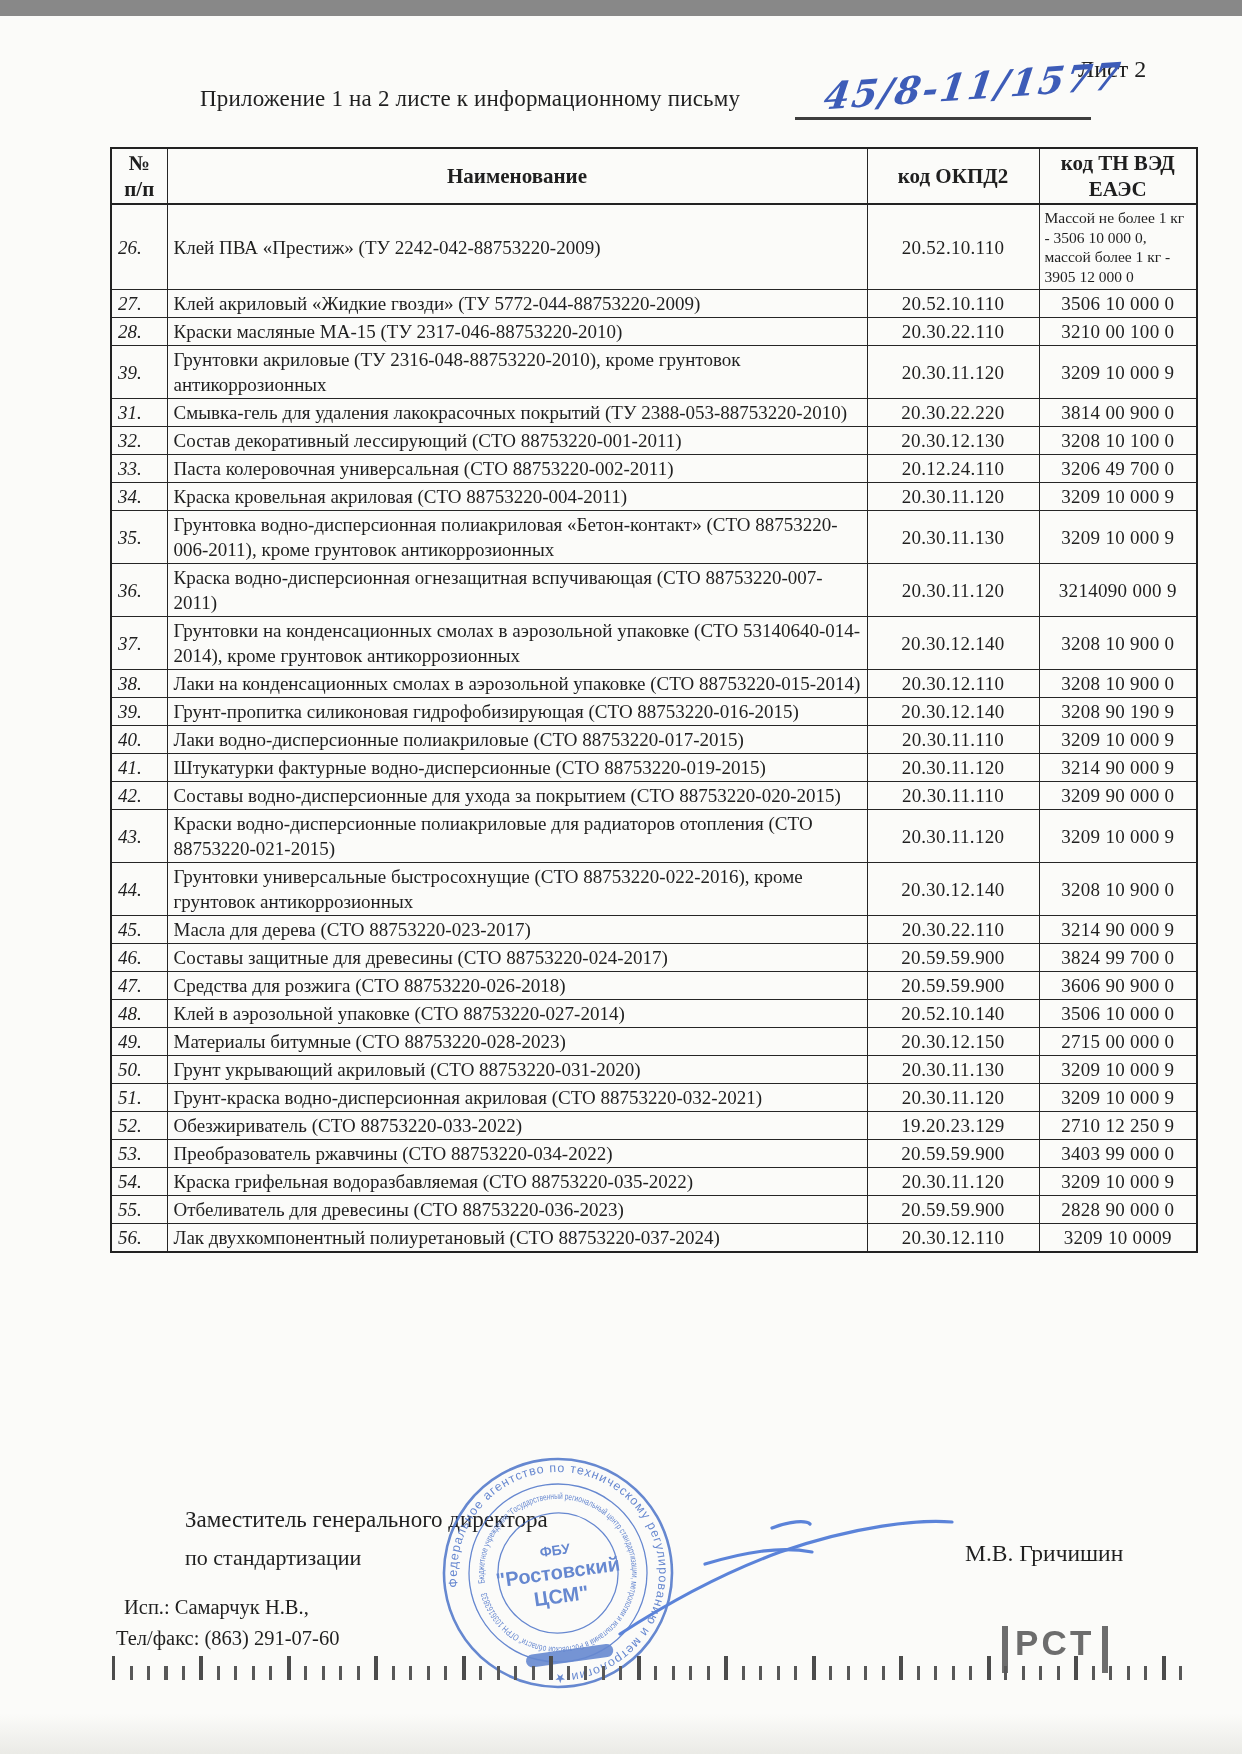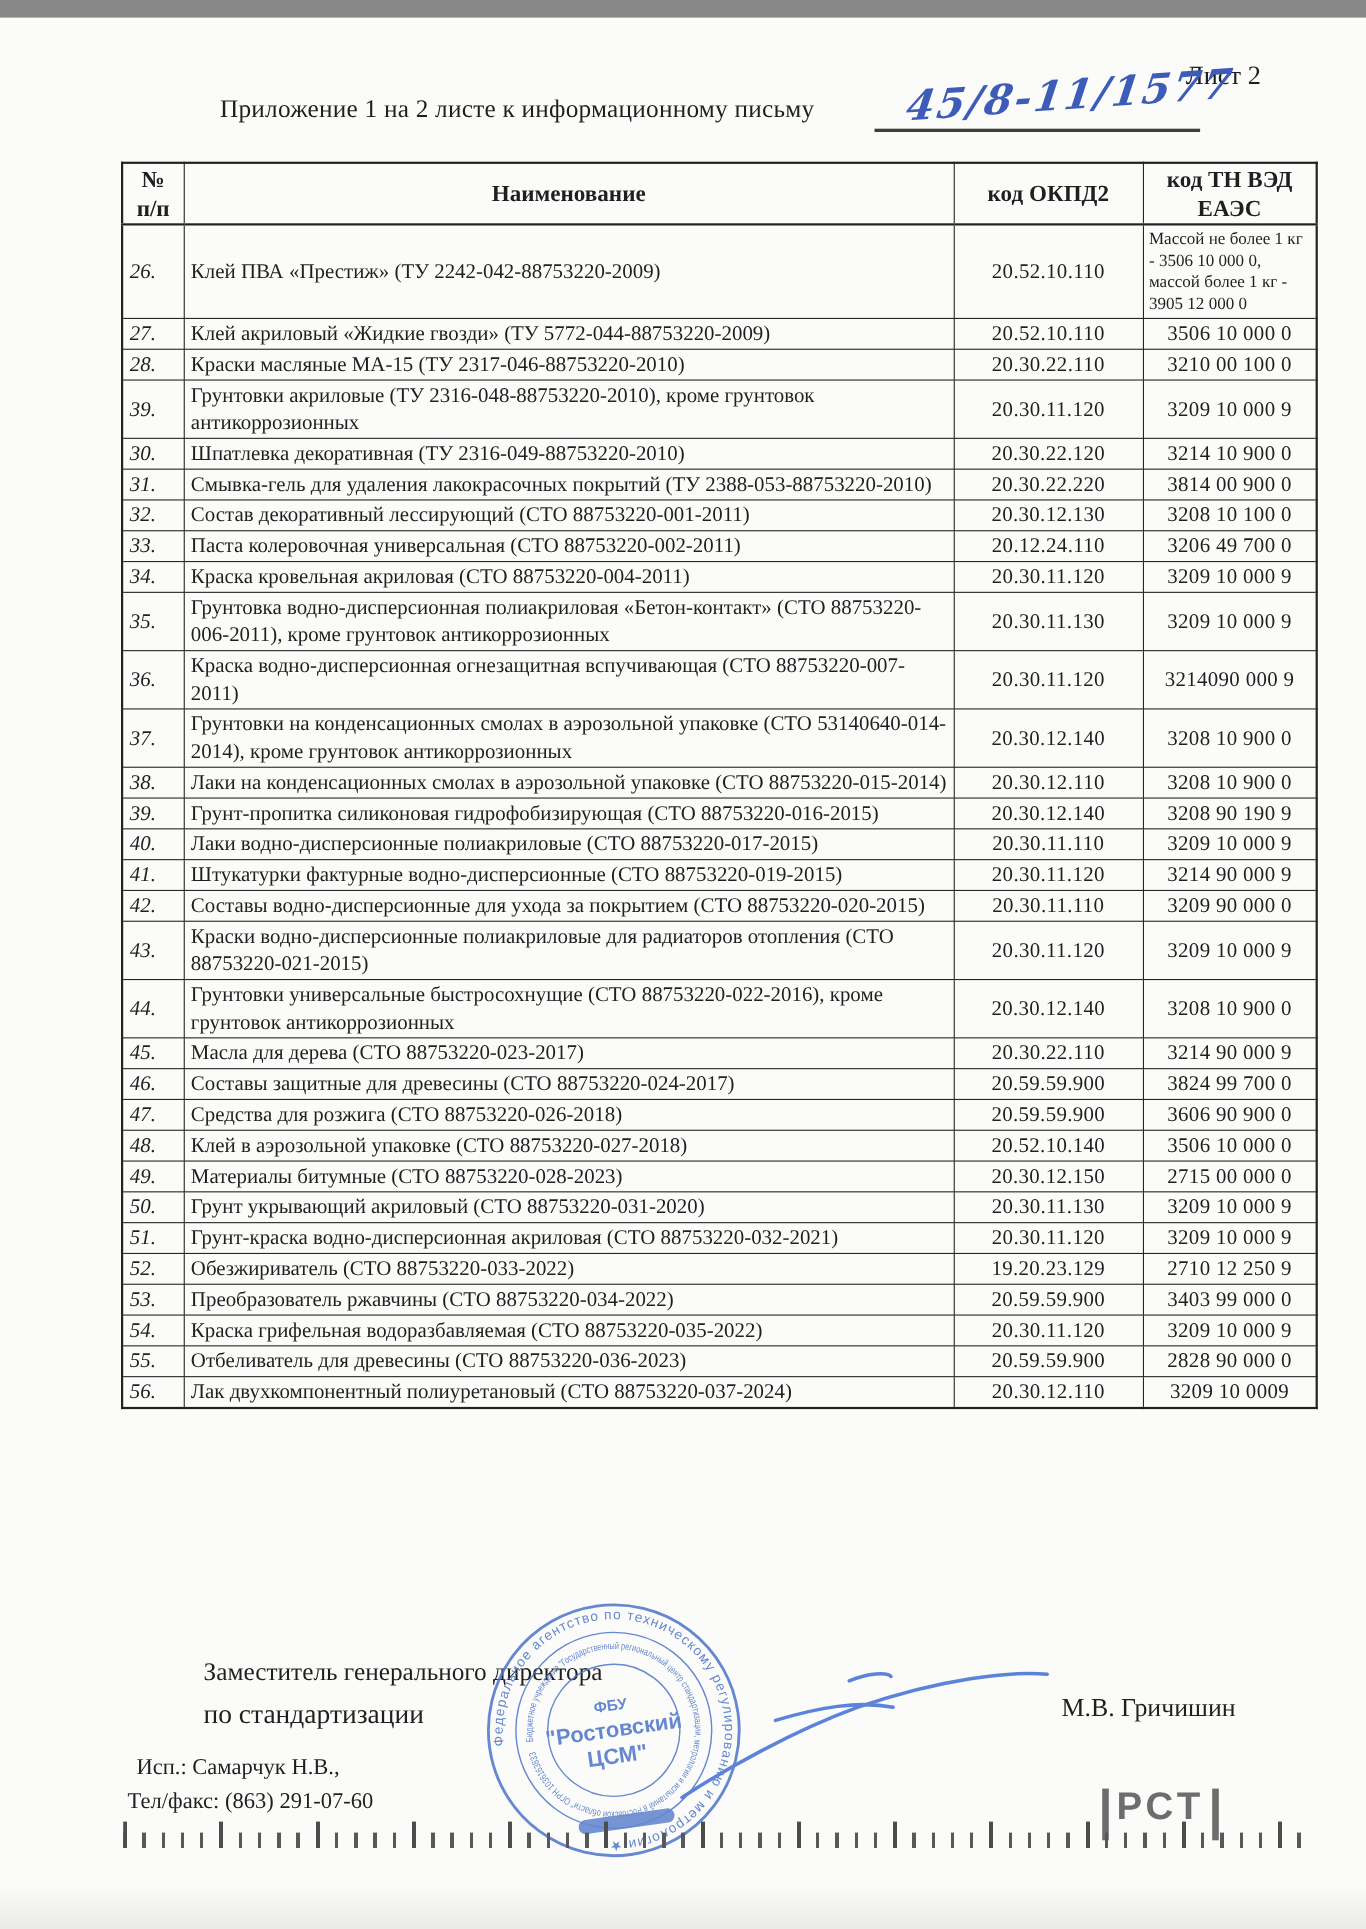--- a/index.html
+++ b/index.html
@@ -44,21 +44,21 @@
   thead th{font-weight:bold;font-size:21px;line-height:26px;text-align:center;padding:2px 4px;}
   td.num{vertical-align:bottom;text-align:left;padding-left:9px;padding-bottom:2px;font-size:19px;font-style:italic;}
   td.name{text-align:left;padding-left:10px;}
   td.okpd{text-align:center;letter-spacing:.3px;}
   td.tnved{text-align:center;letter-spacing:.3px;}
   td.tnved.tnved-long{
     text-align:left;font-size:15.5px;line-height:19.5px;padding:3px 5px;letter-spacing:0;
   }
   
   .position-1{position:absolute;top:1491px;left:185px;font-size:23px;}
-  .position-2{position:absolute;top:1529px;left:185px;font-size:25px;}
+  .position-2{position:absolute;top:1529px;left:185px;font-size:22px;}
   .signer{position:absolute;top:1524px;left:965px;font-size:23.5px;}
   .executor{position:absolute;top:1580px;left:124px;font-size:20.5px;}
   .phone{position:absolute;top:1611px;left:116px;font-size:20.5px;}
   
   .stamp{position:absolute;top:1437px;left:438px;opacity:.85;transform:rotate(-8deg);}
   
   .signature{position:absolute;top:1460px;left:600px;}
   
   .rst{position:absolute;top:1610px;left:1002px;display:flex;align-items:flex-start;gap:7px;color:#6d6d6d;}
   .rst-bar{display:block;width:6px;height:47px;background:#6d6d6d;}
@@ -135,26 +135,20 @@
           <td class="tnved">3210 00 100 0</td>
         </tr>
 
         <tr>
           <td class="num">39.</td>
           <td class="name">Грунтовки акриловые (ТУ 2316-048-88753220-2010), кроме грунтовок антикоррозионных</td>
           <td class="okpd">20.30.11.120</td>
           <td class="tnved">3209 10 000 9</td>
         </tr>
 
-        <tr>
-          <td class="num">30.</td>
-          <td class="name">Шпатлевка декоративная  (ТУ 2316-049-88753220-2010)</td>
-          <td class="okpd">20.30.22.120</td>
-          <td class="tnved">3214 10 900 0</td>
-        </tr>
 
         <tr>
           <td class="num">31.</td>
           <td class="name">Смывка-гель для удаления лакокрасочных покрытий (ТУ 2388-053-88753220-2010)</td>
           <td class="okpd">20.30.22.220</td>
           <td class="tnved">3814 00 900 0</td>
         </tr>
 
         <tr>
           <td class="num">32.</td>
@@ -263,21 +257,21 @@
 
         <tr>
           <td class="num">47.</td>
           <td class="name">Средства для розжига (СТО 88753220-026-2018)</td>
           <td class="okpd">20.59.59.900</td>
           <td class="tnved">3606 90 900 0</td>
         </tr>
 
         <tr>
           <td class="num">48.</td>
-          <td class="name">Клей в аэрозольной упаковке (СТО 88753220-027-2018)</td>
+          <td class="name">Клей в аэрозольной упаковке (СТО 88753220-027-2014)</td>
           <td class="okpd">20.52.10.140</td>
           <td class="tnved">3506 10 000 0</td>
         </tr>
 
         <tr>
           <td class="num">49.</td>
           <td class="name">Материалы битумные (СТО 88753220-028-2023)</td>
           <td class="okpd">20.30.12.150</td>
           <td class="tnved">2715 00 000 0</td>
         </tr>

